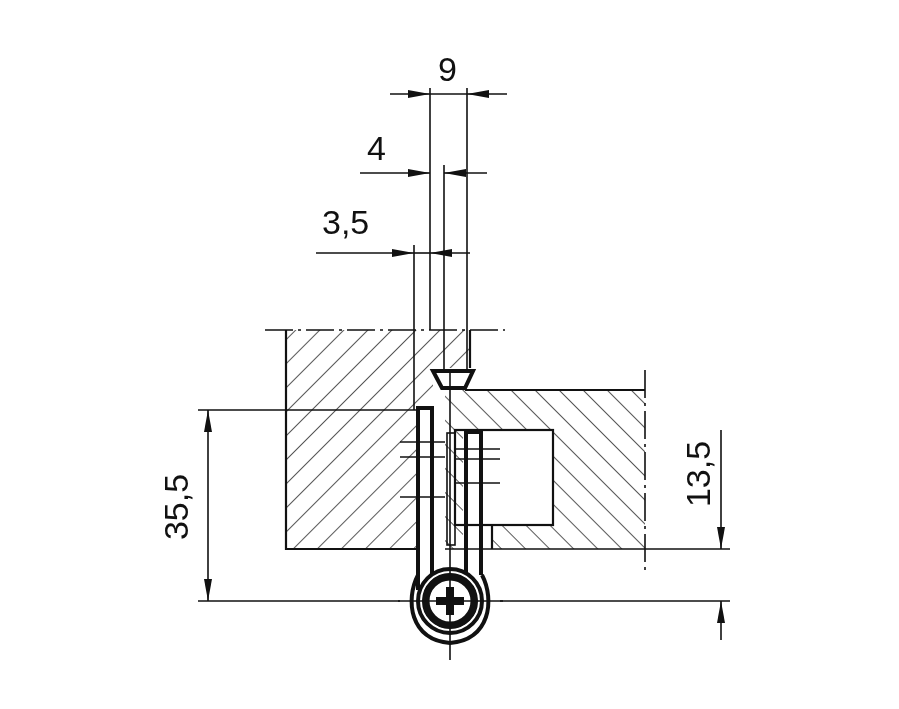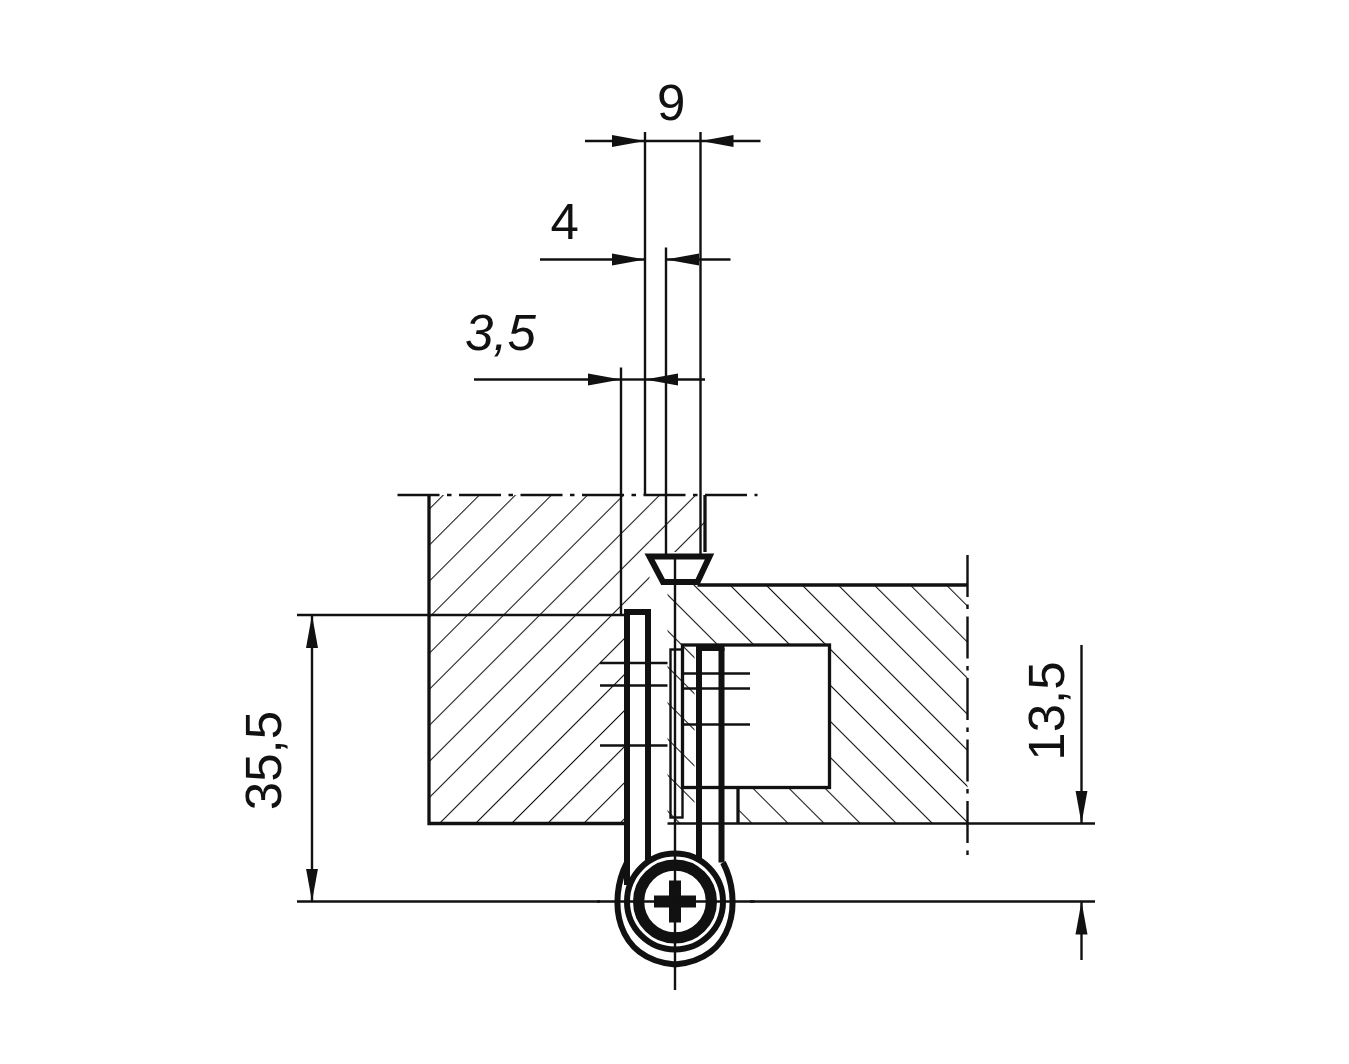--- a/index.html
+++ b/index.html
@@ -119,15 +119,15 @@
 
   <g>
     <line x1="500" y1="601" x2="730" y2="601" class="thin"></line>
     <line x1="721" y1="430" x2="721" y2="549" class="thin" marker-end="url(#arrR)"></line>
     <line x1="721" y1="640" x2="721" y2="601" class="thin" marker-end="url(#arrR)"></line>
   </g>
 </svg>
 
 <div class="label" style="left:438px; top:52px;">9</div>
 <div class="label" style="left:367px; top:131px;">4</div>
-<div class="label" style="left:310px; top:205px;font-style:italic;">3,5</div>
+<div class="label" style="left:322px; top:205px;">3,5</div>
 <div class="label" style="left:143px; top:490px; transform: rotate(-90deg); transform-origin: center;">35,5</div>
 <div class="label" style="left:665px; top:457px; transform: rotate(-90deg); transform-origin: center;">13,5</div>
 
 </body></html>

